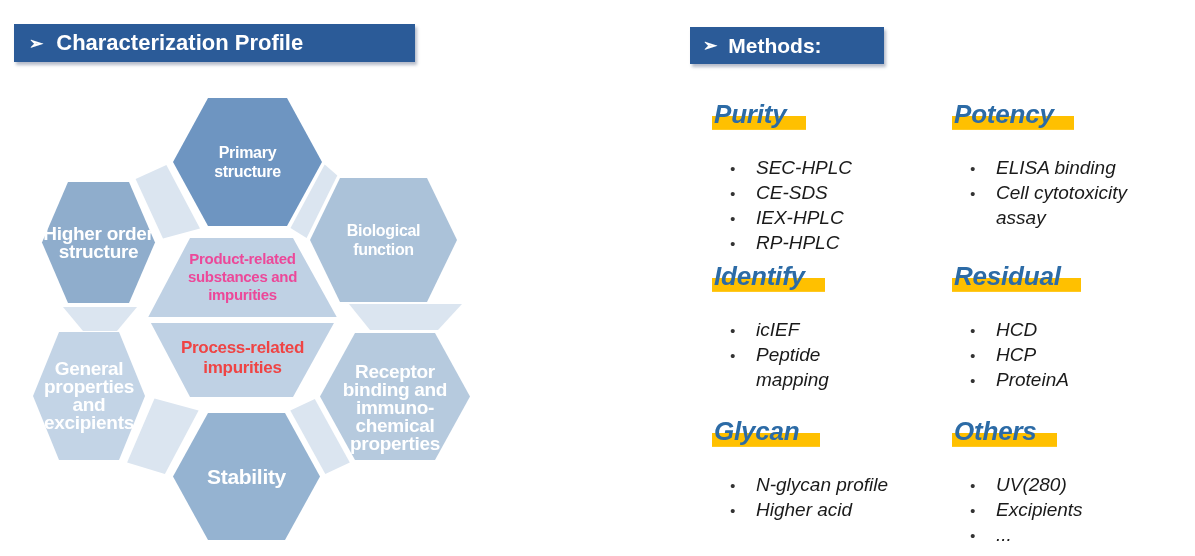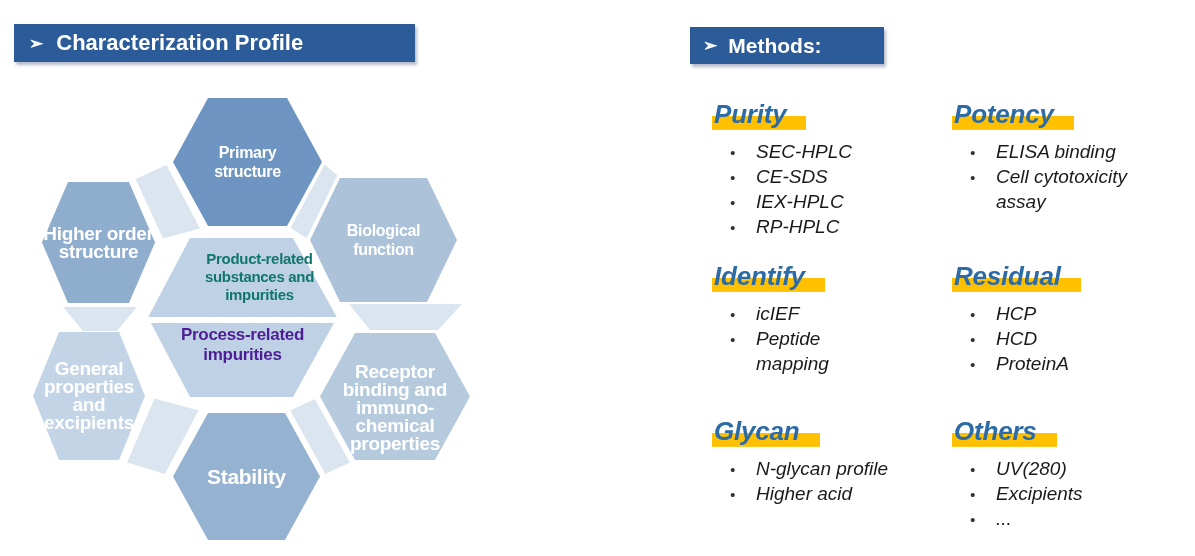--- a/index.html
+++ b/index.html
@@ -24,43 +24,43 @@
   .diagram { position:absolute; left:28px; top:88px; width:450px; height:470px; }
   .diagram svg { position:absolute; left:0; top:0; }
   .hex-label {
     position:absolute; display:flex; align-items:center; justify-content:center;
     text-align:center; font-weight:bold; color:#ffffff;
     white-space:pre-line; letter-spacing:-0.3px; line-height:18px; font-size:19px;
   }
   #lbl-primary    { left:145px; top:10px;  width:149px; height:128px; font-size:16px; line-height:19px; }
   #lbl-higher     { left:14px;  top:94px;  width:113px; height:121px; }
   #lbl-biological { left:282px; top:90px;  width:147px; height:124px; font-size:16px; line-height:19px; }
-  #lbl-center-top { left:142px; top:152px; width:179px; height:74px;  color:#0f766e; font-size:15px; }
-  #lbl-center-bot { left:125px; top:221px; width:179px; height:72px;  color:#4c1d95; font-size:17px; line-height:20px; }
+  #lbl-center-top { left:125px; top:152px; width:179px; height:74px;  color:#ec4899; font-size:15px; }
+  #lbl-center-bot { left:125px; top:234px; width:179px; height:72px;  color:#ef4444; font-size:17px; line-height:20px; }
   #lbl-general    { left:5px;   top:244px; width:112px; height:128px;text-align:center; }
   #lbl-receptor   { left:292px; top:245px; width:150px; height:150px; line-height:18px; }
   #lbl-stability  { left:145px; top:325px; width:147px; height:127px; font-size:21px; }
 
   
   .methods-grid {
     position:absolute; left:712px; top:98px;
     display:grid; grid-template-columns:240px auto; grid-template-rows:162px 155px auto;font-style:italic;
   }
   .m-sec { min-width:200px; }
   .m-head {
     margin:0; font-size:26px; font-weight:bold; color:#2c6ba6; letter-spacing:-0.2px; line-height:32px;
   }
   .m-head .hl {
     display:inline-block; padding:0 20px 1px 2px;
     background-image:linear-gradient(#ffc000,#ffc000);
     background-repeat:no-repeat;
     background-size:100% 42%;
     background-position:0 94%;
   }
-  .m-list { list-style:none; margin:8px 0 0 0; padding:0; font-size:19px; line-height:25px; color:#1a1a1a; }
+  .m-list { list-style:none; margin:24px 0 0 0; padding:0; font-size:19px; line-height:25px; color:#1a1a1a; }
   .m-list li { position:relative; padding-left:44px; white-space:pre-line; }
   .m-list li::before { content:"\2022"; position:absolute; left:18px; top:1px; font-size:15px; color:#333333; }
 </style>
 </head>
 <body>
 
 <div class="title-bar" id="char-bar">
   <span class="bar-arrow">➢</span>
   <span>Characterization Profile</span>
 </div>
@@ -140,22 +140,22 @@
     <ul class="m-list">
       <li>icIEF</li>
       <li>Peptide
 mapping</li>
     </ul>
   </section>
 
   <section class="m-sec">
     <h2 class="m-head"><span class="hl">Residual</span></h2>
     <ul class="m-list">
+      <li>HCD</li>
       <li>HCP</li>
-      <li>HCD</li>
       <li>ProteinA</li>
     </ul>
   </section>
 
   <section class="m-sec">
     <h2 class="m-head"><span class="hl">Glycan</span></h2>
     <ul class="m-list">
       <li>N-glycan profile</li>
       <li>Higher acid</li>
     </ul>

